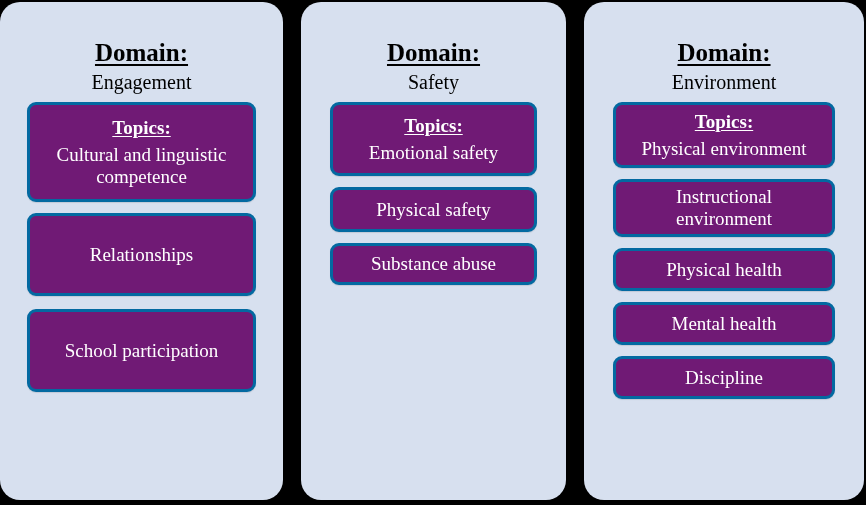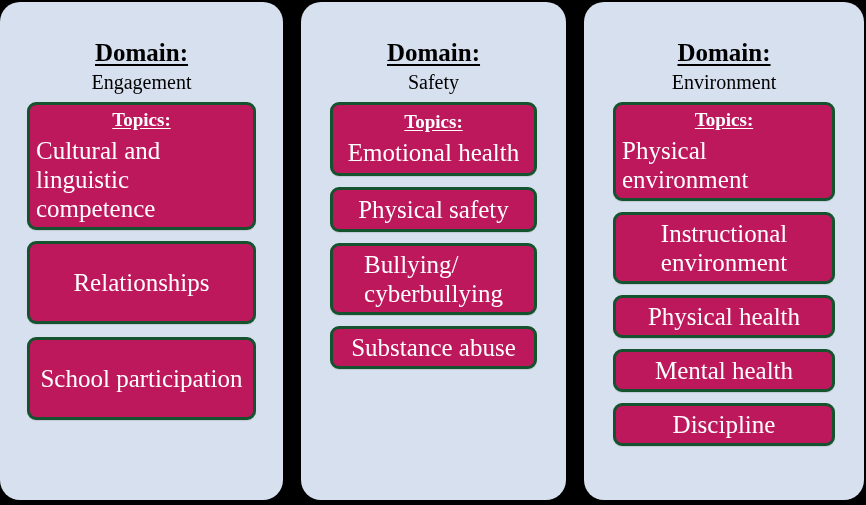--- a/index.html
+++ b/index.html
@@ -92,49 +92,50 @@
     display: flex;
     flex-direction: column;
     padding: 0 27px 12px 27px;
   }
 
   .col-safety .topics-wrap { padding-left: 29px; padding-right: 29px; }
   .col-environment .topics-wrap { padding-left: 29px; padding-right: 29px; }
 
   .topic-box {
     position: relative;
-    background: #be185d;
-    border: 3px solid #14532d;
+    background: #701a75;
+    border: 3px solid #0369a1;
     border-radius: 9px;
     color: #FFFFFF;
     display: flex;
     flex-direction: column;
     align-items: center;
     justify-content: center;
+    text-align: center;
     line-height: 1.16;
     margin-bottom: 11px;
     padding: 4px 6px;
     box-shadow: 0 1px 1px rgba(0,0,0,0.10);
   }
 
   .topic-box:last-child { margin-bottom: 1px; }
 
   .topics-label {
     display: block;
     font-size: 19px;
     font-weight: bold;
     text-decoration: underline;
     text-underline-offset: 2px;
     margin-bottom: 5px;
     color: #FFFFFF;
   }
 
   .topic-text {
     display: block;
-    font-size: 25px;
+    font-size: 19px;
     font-weight: normal;
     color: #FFFFFF;
     white-space: pre-line;
   }
 
   
   .col-engagement .topic-box { flex: 0 0 100px; }
   .col-engagement .topic-box.first { flex: 0 0 100px; }
   .col-engagement .topic-box.t2 { flex: 0 0 83px; margin-bottom: 13px; }
   .col-engagement .topic-box.t3 { flex: 0 0 83px; }
@@ -177,28 +178,24 @@
   </div>
 
   <div class="column col-safety">
     <div class="col-header">
       <span class="domain-label">Domain:</span>
       <span class="domain-name">Safety</span>
     </div>
     <div class="topics-wrap">
       <div class="topic-box first">
         <span class="topics-label">Topics:</span>
-        <span class="topic-text">Emotional health</span>
+        <span class="topic-text">Emotional safety</span>
       </div>
       <div class="topic-box t2">
         <span class="topic-text">Physical safety</span>
-      </div>
-      <div class="topic-box t3">
-        <span class="topic-text">Bullying/
-cyberbullying</span>
       </div>
       <div class="topic-box t4">
         <span class="topic-text">Substance abuse</span>
       </div>
     </div>
   </div>
 
   <div class="column col-environment">
     <div class="col-header">
       <span class="domain-label">Domain:</span>

